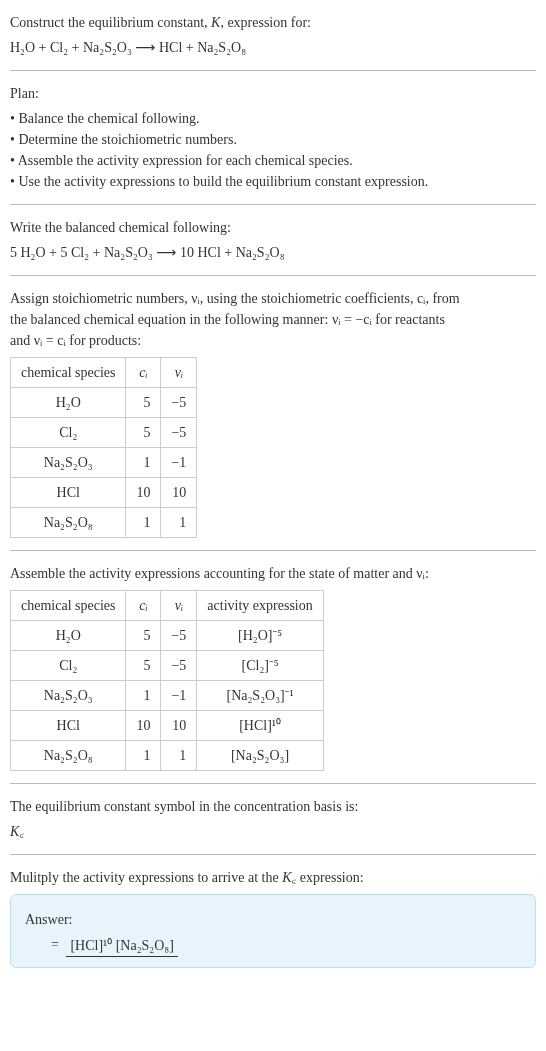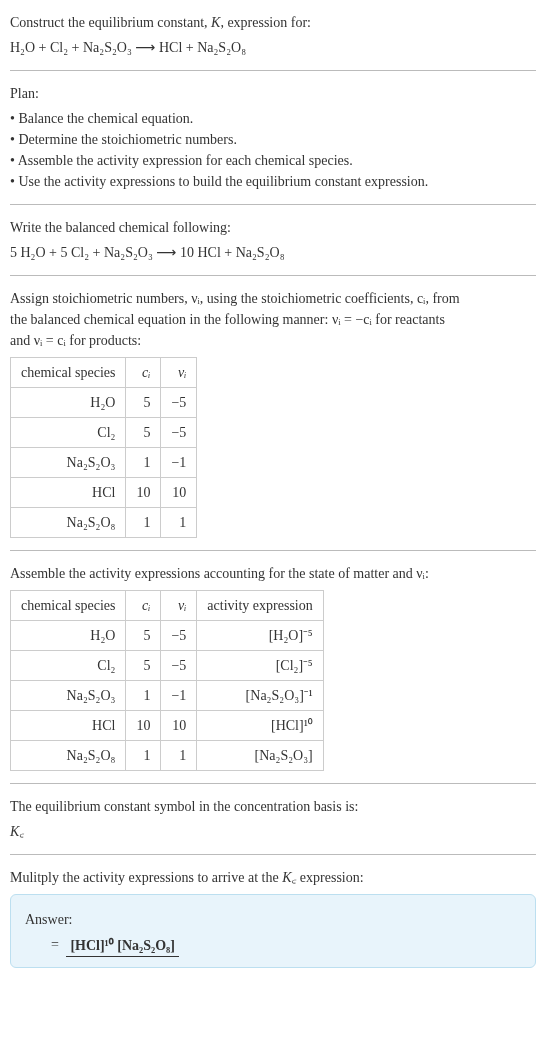--- a/index.html
+++ b/index.html
@@ -18,55 +18,54 @@
   }
   p { margin: 4px 0; }
   .ital { font-style: italic; }
   table {
     border-collapse: collapse;
     margin: 6px 0;
   }
   th, td {
     border: 1px solid #ccc;
     padding: 4px 10px;
-    text-align: right;
+    text-align: center;
     font-weight: normal;
   }
   td.num { text-align: right; }
   .answer-box {
     background: #e8f4fb;
     border: 1px solid #bcdff0;
     border-radius: 6px;
     padding: 10px 14px;
     margin-top: 6px;
   }
   .frac {
     display: inline-block;
     vertical-align: middle;
     text-align: right;
     margin: 0 4px;
-    font-weight: bold;
   }
   .frac .num { display: block; border-bottom: 1px solid #333; padding: 0 4px; }
   .frac .den { display: block; padding: 0 4px; }
   .eq-indent { margin-left: 26px; }
   .tight { margin: 0; }
 </style>
 </head>
 <body>
 
 <p>
   <span>Construct the equilibrium constant, <span class="ital">K</span>, expression for:</span>
 </p>
 <p>H₂O + Cl₂ + Na₂S₂O₃  ⟶  HCl + Na₂S₂O₈</p>
 
 <hr>
 
 <p>Plan:</p>
-<p class="tight">• Balance the chemical equation.</p>
+<p class="tight">• Balance the chemical following.</p>
 <p class="tight">• Determine the stoichiometric numbers.</p>
 <p class="tight">• Assemble the activity expression for each chemical species.</p>
 <p class="tight">• Use the activity expressions to build the equilibrium constant expression.</p>
 
 <hr>
 
 <p>Write the balanced chemical following:</p>
 <p>5 H₂O + 5 Cl₂ + Na₂S₂O₃  ⟶  10 HCl + Na₂S₂O₈</p>
 
 <hr>

